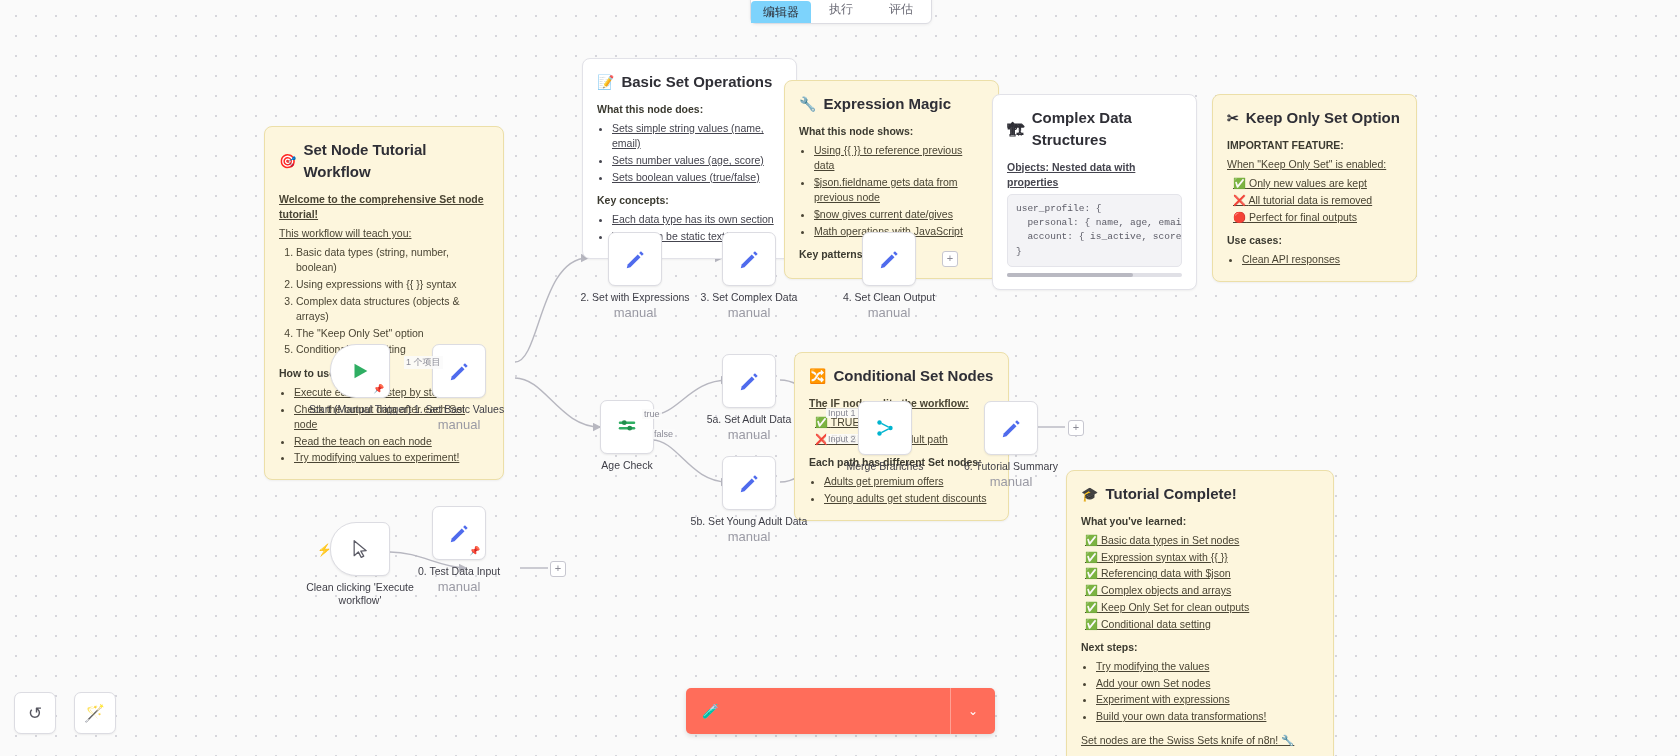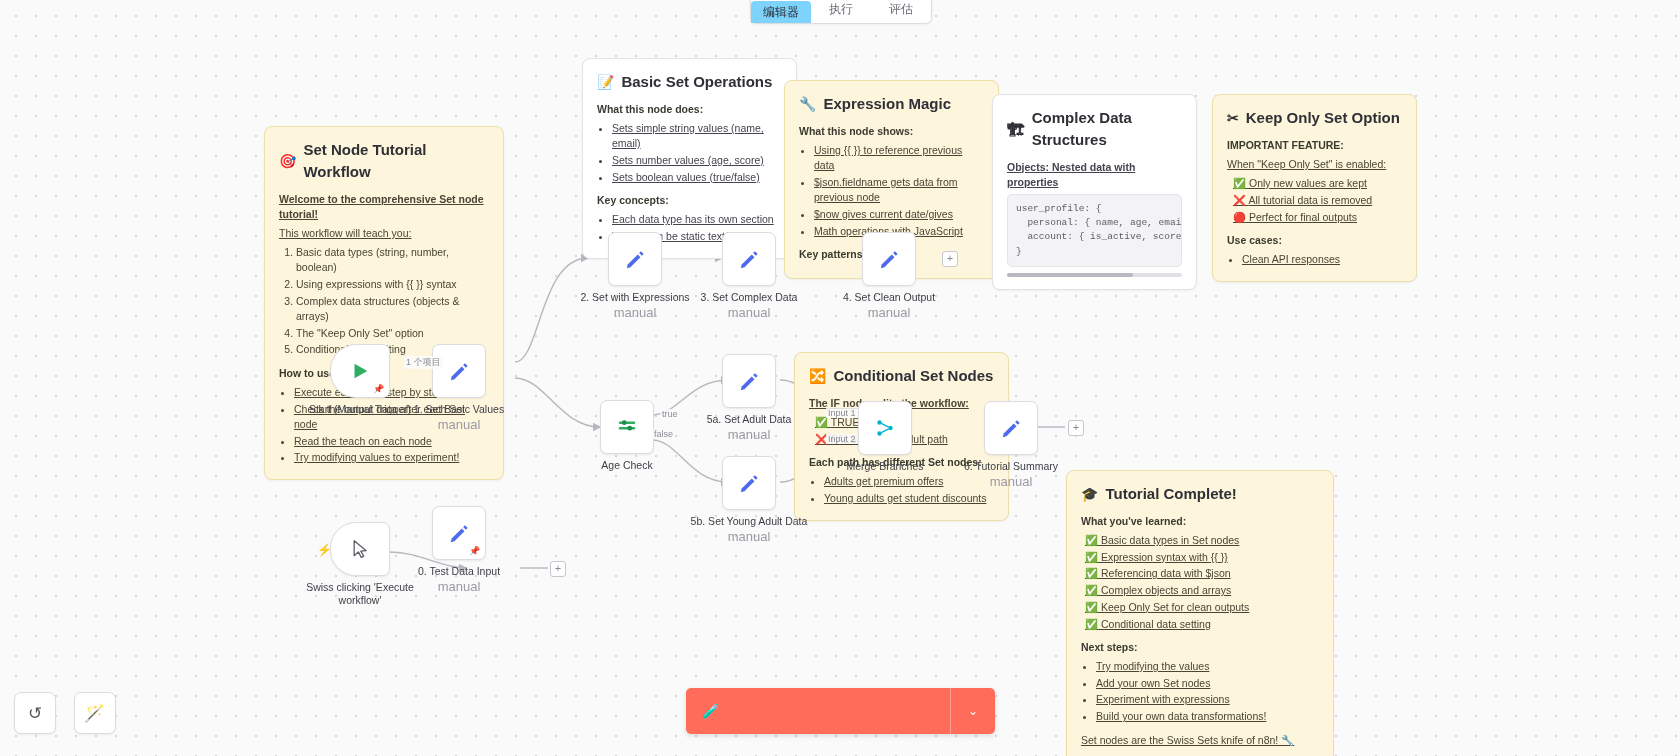--- a/index.html
+++ b/index.html
@@ -530,36 +530,36 @@
   <div class="label">6. Tutorial Summary</div>
   <div class="sublabel">manual</div>
 </div>
 <div class="plus" style="left:1068px; top:420px;">+</div>
 
 <div class="node trigger" style="left:330px; top:522px; width:58px;">
   <svg width="20" height="22" viewBox="0 0 24 24">
     <path d="M5 2 L5 20 L10 15.5 L13.5 22 L16.5 20.5 L13 14.5 L19.5 14 Z" fill="none" stroke="#5b5b66" stroke-width="1.5" stroke-linejoin="round"></path>
   </svg>
   <span class="bolt">⚡</span>
-  <div class="label two-line" style="width:110px; white-space:normal;">Swiss clicking 'Execute workflow'</div>
+  <div class="label two-line" style="width:110px; white-space:normal;">Clean clicking 'Execute workflow'</div>
 </div>
 
 <div class="node" style="left:432px; top:506px;">
   <svg width="22" height="22" viewBox="0 0 24 24">
     <path d="M4 18 L15 7 L18 10 L7 21 L3 22 Z" fill="#4f6bed"></path>
     <path d="M16.5 5.5 L18.5 3.5 L21.5 6.5 L19.5 8.5 Z" fill="#4f6bed"></path>
   </svg>
   <span class="pin">📌</span>
   <div class="label">0. Test Data Input</div>
   <div class="sublabel">manual</div>
 </div>
 <div class="plus" style="left:550px; top:561px;">+</div>
 
 <div class="conn-label" style="left:404px; top:356px;">1 个项目</div>
-<div class="conn-label" style="left:660px; top:409px;">true</div>
+<div class="conn-label" style="left:642px; top:409px;">true</div>
 <div class="conn-label" style="left:652px; top:429px;">false</div>
 <div class="conn-label" style="left:826px; top:408px;">Input 1</div>
 <div class="conn-label" style="left:826px; top:434px;">Input 2</div>
 
 <div class="fab" style="left:14px; top:692px;">
   <span>↺</span>
 </div>
 <div class="fab" style="left:74px; top:692px;">
   <span>🪄</span>
 </div>

